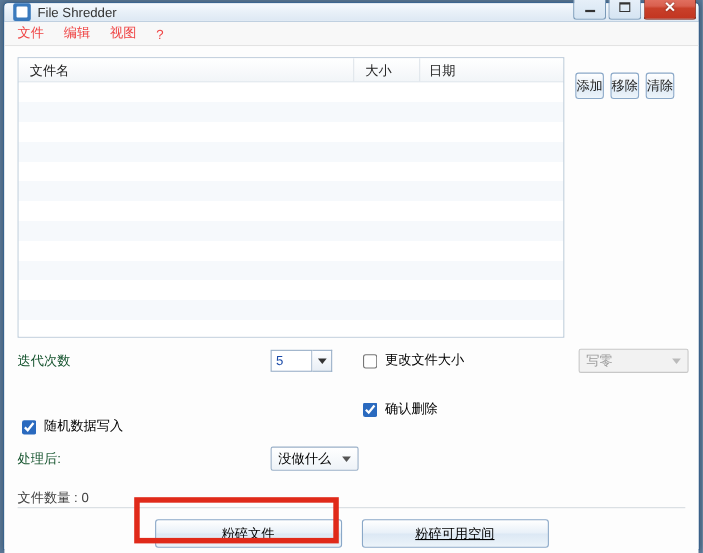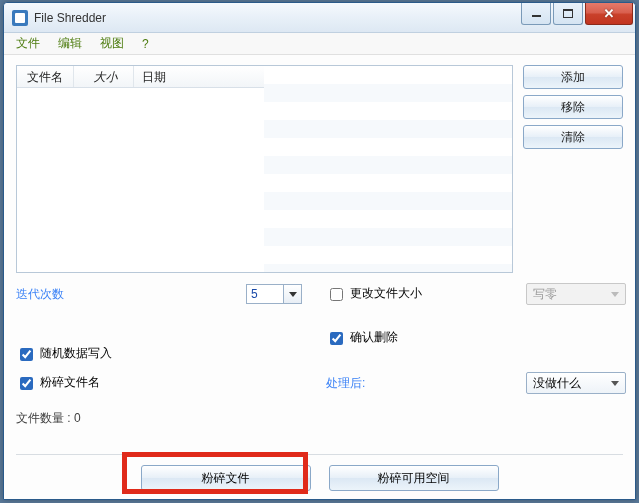--- a/index.html
+++ b/index.html
@@ -88,89 +88,90 @@
     height: 22px;
     background: #f8f8f8;
     border-bottom: 1px solid #e0e0e0;
     display: flex;
     align-items: center;
     padding: 0 4px;
     gap: 2px;
   }
   .menu-item {
     padding: 2px 8px;
-    color: #4d7c0f;
+    color: #ef4444;
     cursor: default;
   }
   .client {
     flex: 1;
     background: #fdfdfd;
     padding: 10px 12px 8px 12px;
     display: flex;
     flex-direction: column;
   }
   .top-row {
     display: flex;
     gap: 10px;
   }
   .file-list {
     flex: 1;
     border: 1px solid #b8c8d8;
     background: #fff;
-    height: 208px;
-    display: flex;
-    flex-direction: row;
+    height: 255px;
+    display: flex;
+    flex-direction: column;
   }
   .list-header {
     display: flex;
     height: 22px;
     background: linear-gradient(to bottom, #ffffff, #f2f5f8);
     border-bottom: 1px solid #d8e0e8;
   }
   .col {
     border-right: 1px solid #e0e6ec;
     padding: 3px 10px;
     color: #222;
   }
   .col.name { flex: 1; }
-  .col.size { width: 60px; text-align: center; padding-right: 6px; font-style: italic;}
+  .col.size { width: 60px; text-align: left; padding-right: 6px;}
   .col.date { width: 130px; border-right: none; padding-left: 8px;}
   .list-body {
     flex: 1;
     background: repeating-linear-gradient(
       to bottom,
       #ffffff 0, #ffffff 18px,
       #f6f9fc 18px, #f6f9fc 36px
     );
   }
   .side-buttons {
     width: 100px;
     display: flex;
-    flex-direction: column;
+    flex-direction: row;
     gap: 6px;
+    margin-top: 14px;
   }
   .btn {
     height: 24px;
     border: 1px solid #8aa8c8;
     border-radius: 3px;
     background: linear-gradient(to bottom, #ffffff, #e8f0f8 48%, #dce8f4 52%, #ecf4fa);
     display: flex;
     align-items: center;
     justify-content: center;
     color: #222;
     cursor: default;
   }
   .options-grid {
     margin-top: 10px;
     display: grid;
     grid-template-columns: 230px 80px 200px 100px;
     row-gap: 8px;
     align-items: center;
   }
-  .lbl { color: #3b82f6; }
+  .lbl { color: #14532d; }
   .chk {
     display: flex;
     align-items: flex-start;
     gap: 4px;
   }
   .chk input[type=checkbox] {
     width: 13px; height: 13px;
     accent-color: #2a6abf;
   }
   .spin {
@@ -223,20 +224,21 @@
   }
   .combo.disabled .caret { border-top-color: #bbb; }
   .file-count { margin-top: 16px; color: #404040; }
   .bottom-bar {
     margin-top: auto;
     border-top: 1px solid #d8dde2;
     padding-top: 10px;
     display: flex;
     justify-content: center;
     gap: 18px;
+    text-decoration: underline;
   }
   .big-btn {
     width: 170px;
     height: 26px;
     border: 1px solid #8aa8c8;
     border-radius: 3px;
     background: linear-gradient(to bottom, #ffffff, #e8f0f8 48%, #dce8f4 52%, #ecf4fa);
     display: flex;
     align-items: center;
     justify-content: center;
@@ -313,24 +315,20 @@
       <div class="chk" style="grid-column: 1 / span 2; margin-top: 32px;">
         <input type="checkbox" checked="" style="">
         <span>随机数据写入</span>
       </div>
       <div class="chk">
         <input type="checkbox" checked="" style="">
         <span>确认删除</span>
       </div>
       <div></div>
 
-      <div class="chk" style="grid-column: 1 / span 2;">
-        <input type="checkbox" checked="" style="">
-        <span>粉碎文件名</span>
-      </div>
       <div class="lbl">处理后:</div>
       <div class="combo">
         <span>没做什么</span>
         <span class="caret"></span>
       </div>
     </div>
 
     <div class="file-count">文件数量 : 0</div>
 
     <div class="bottom-bar">

